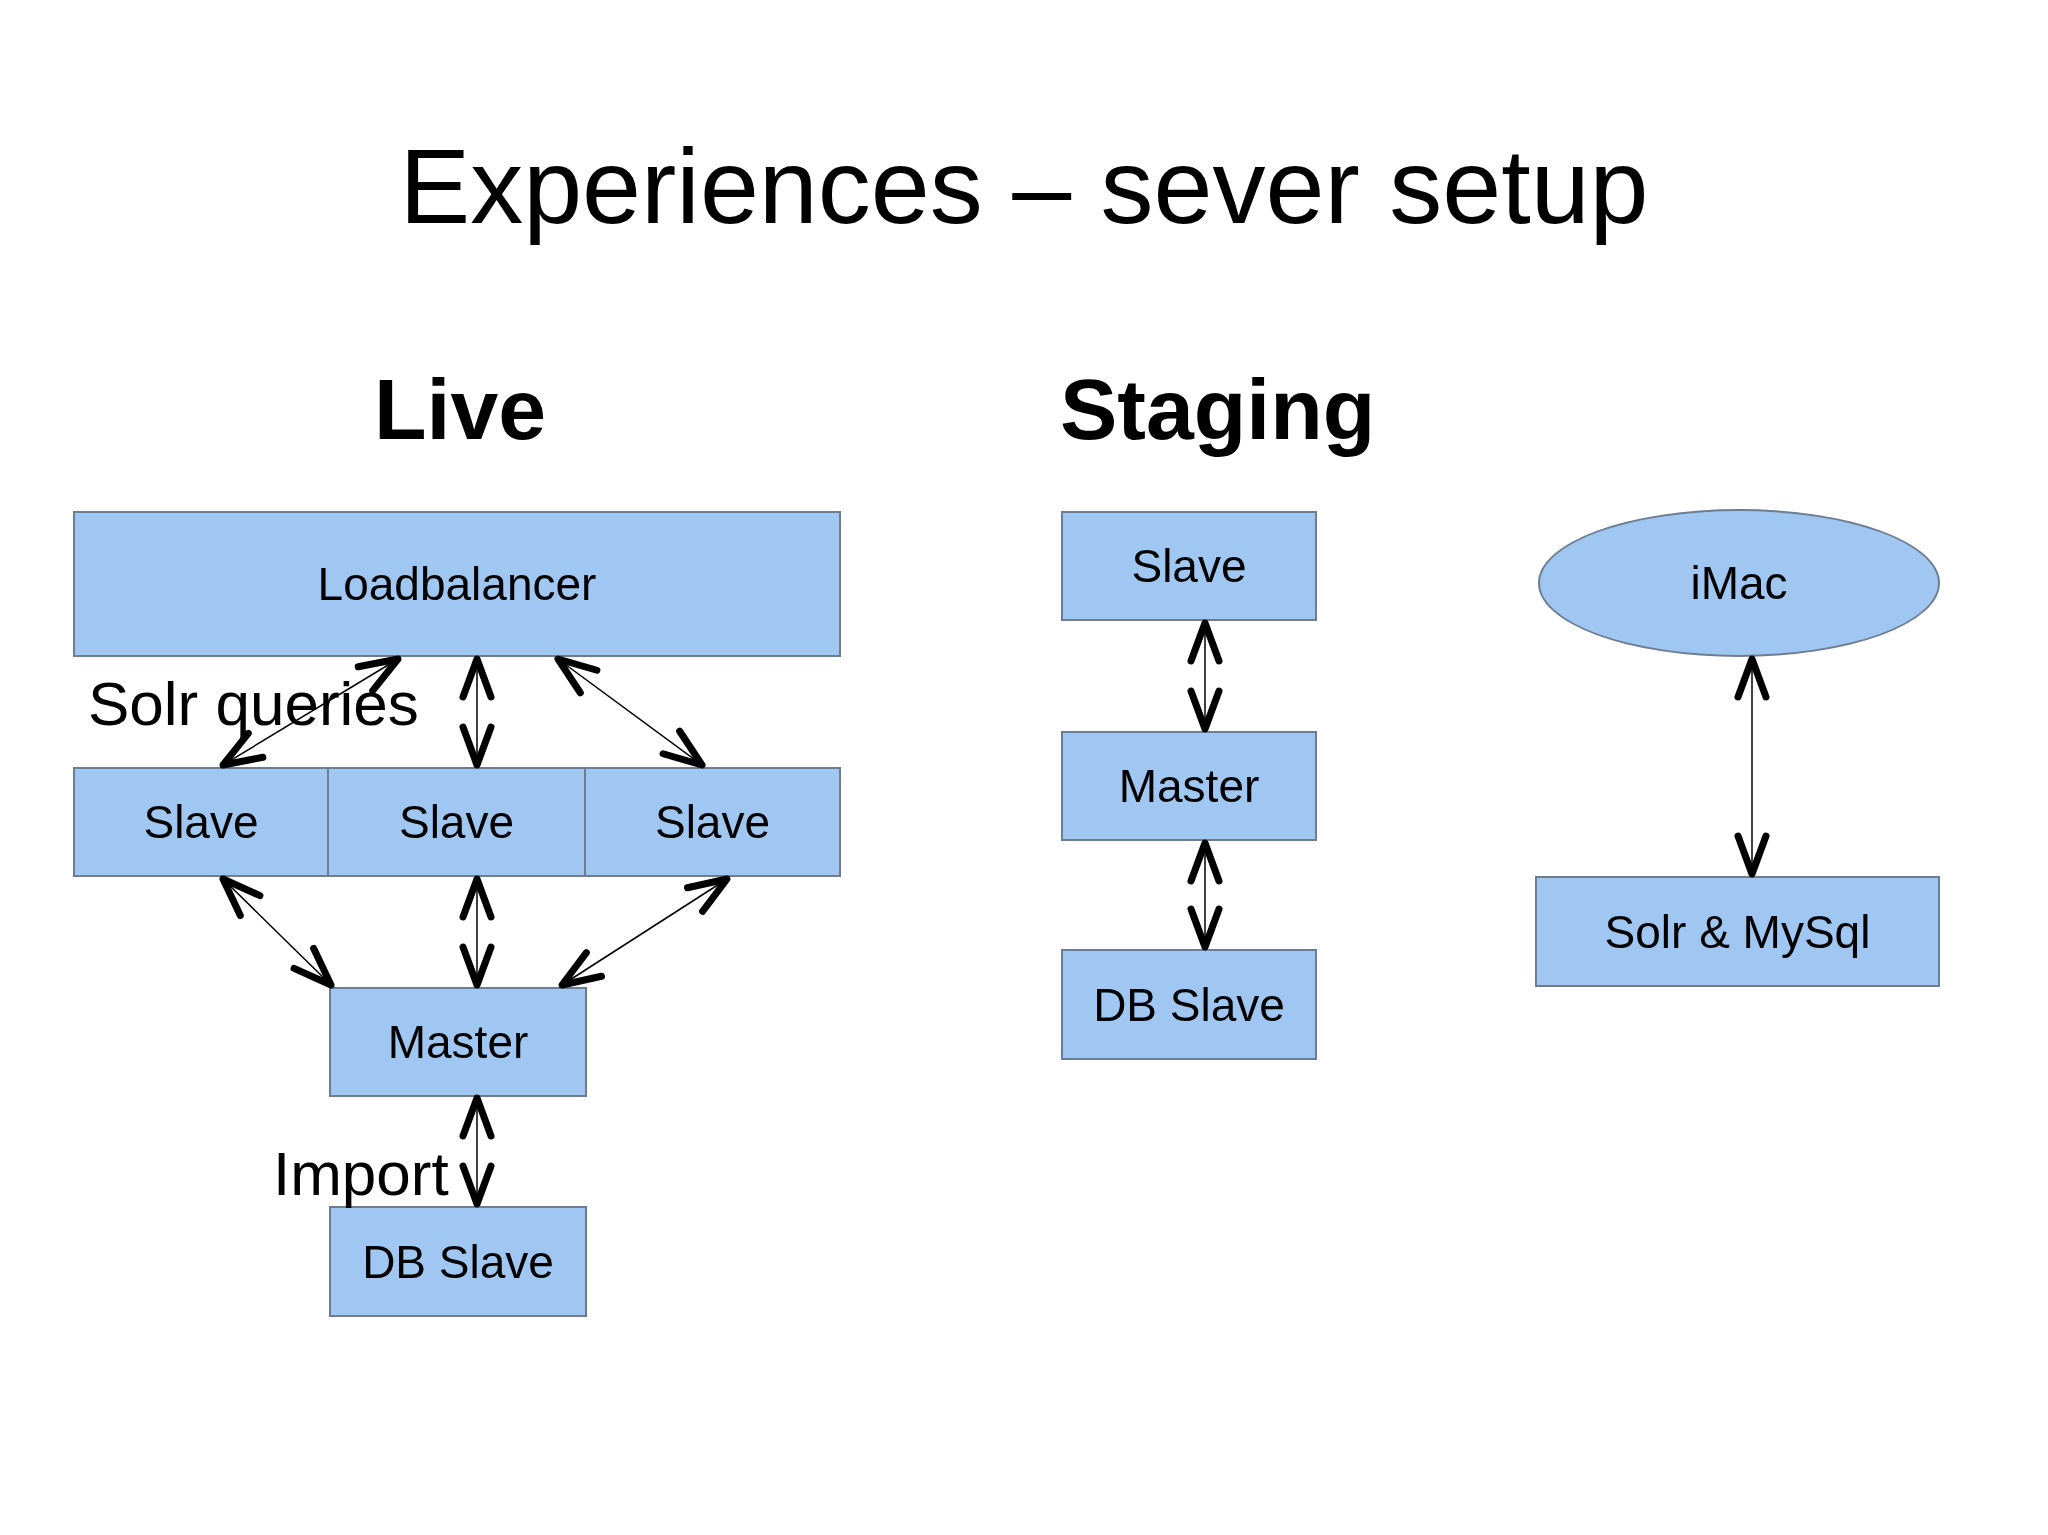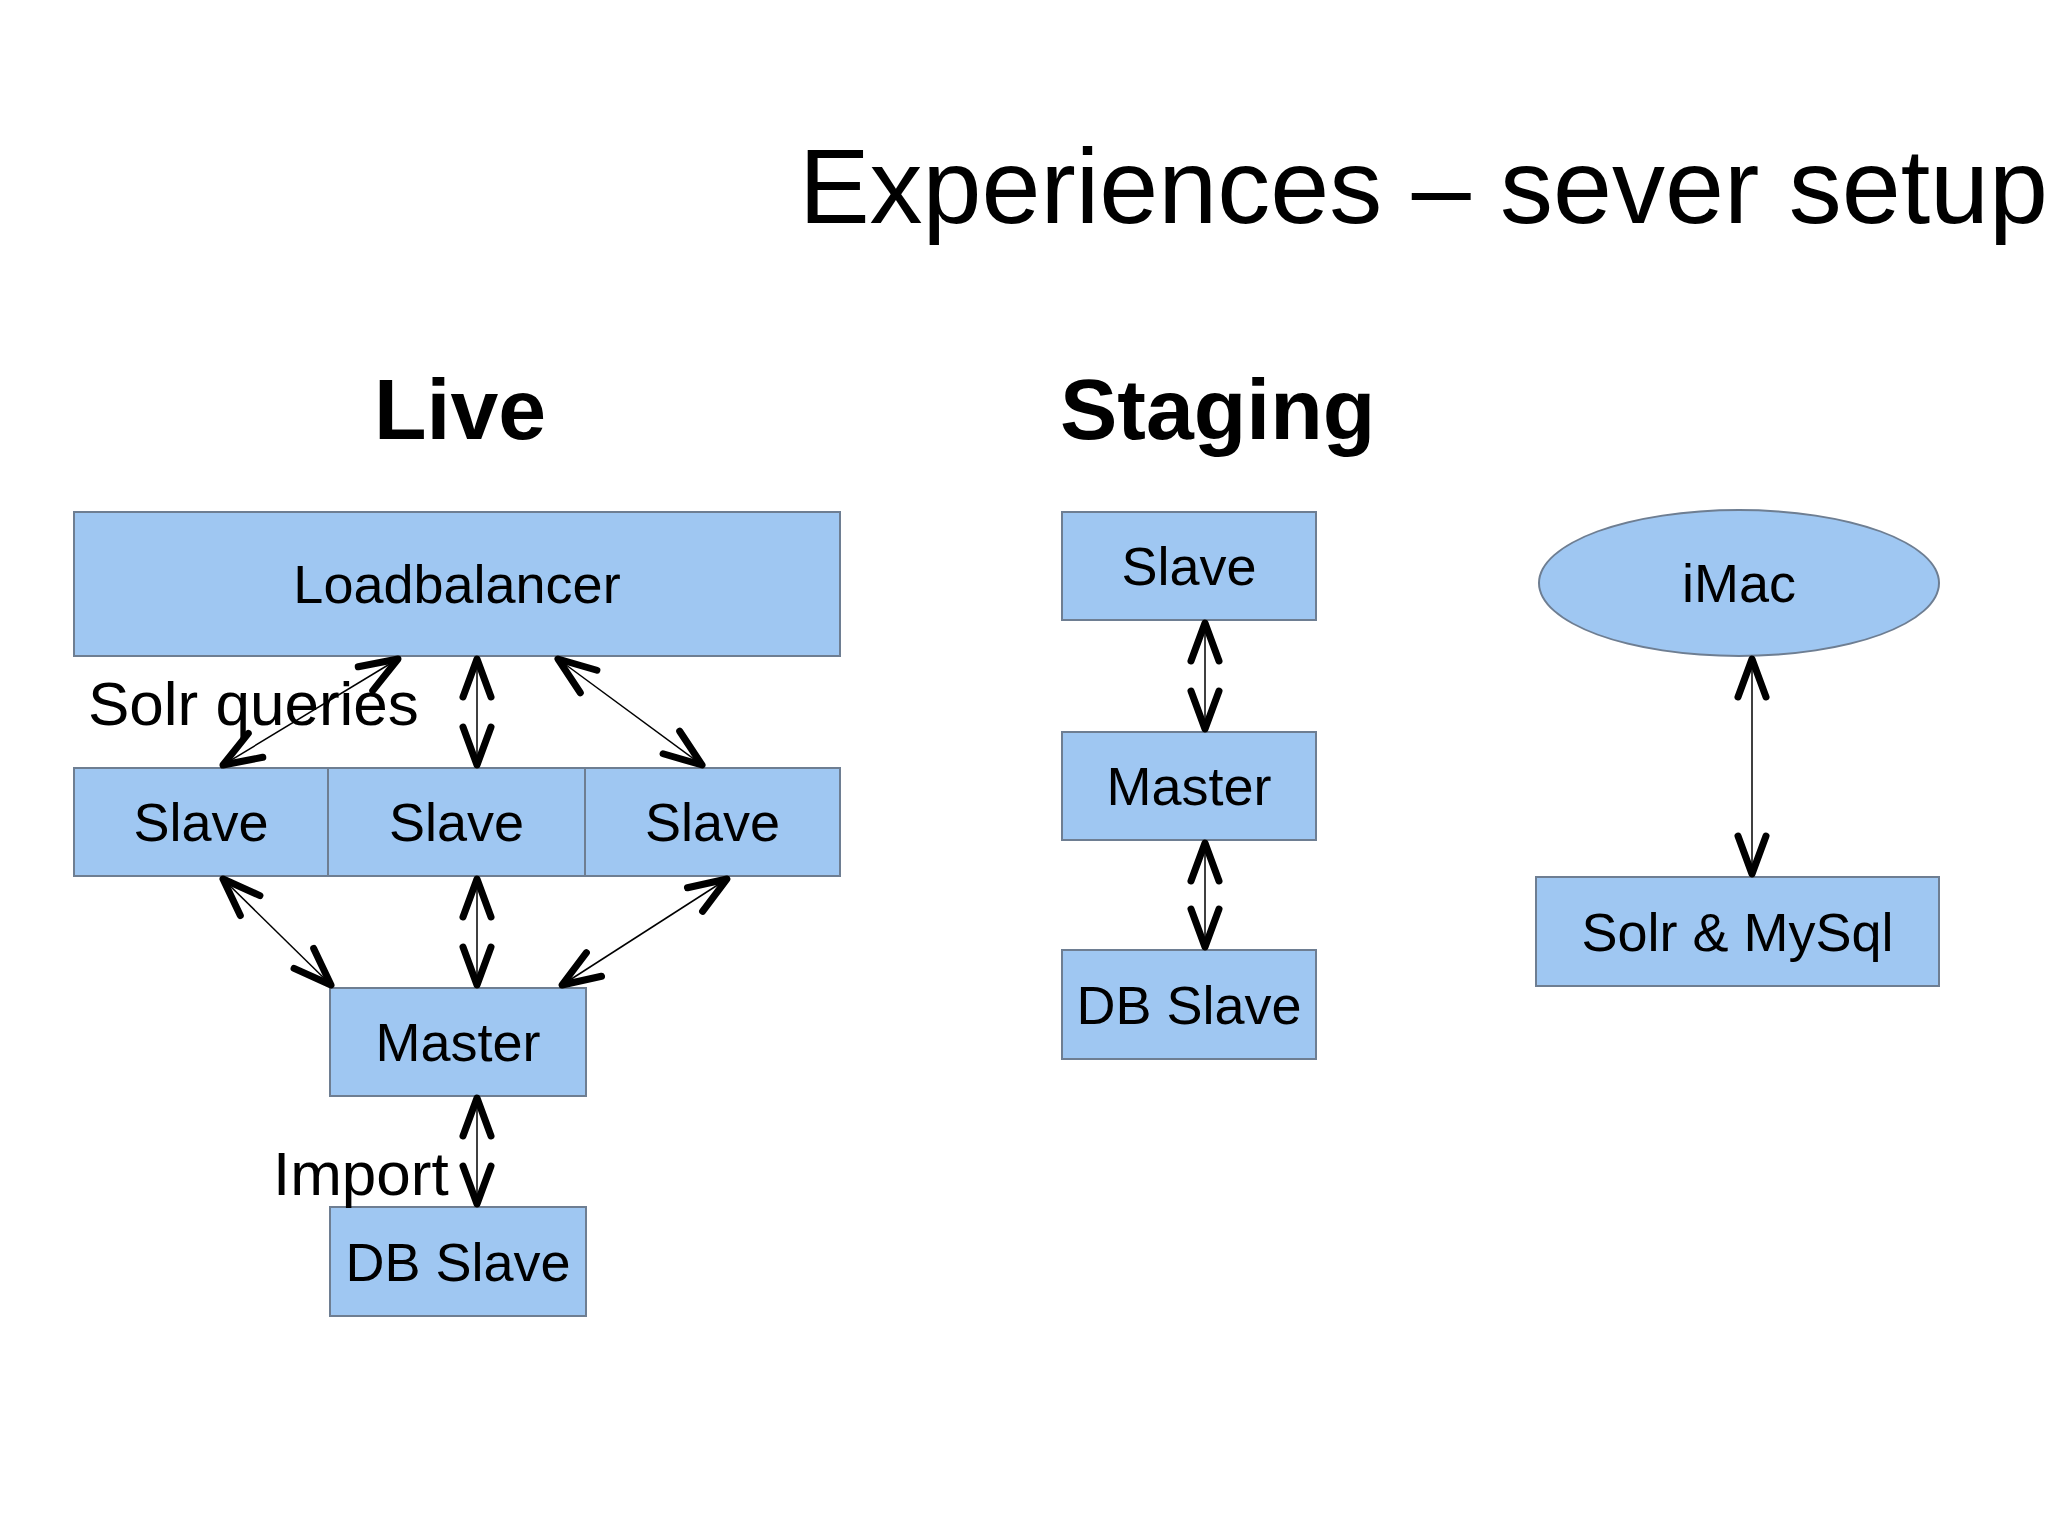--- a/index.html
+++ b/index.html
@@ -9,21 +9,21 @@
     height: 1535px;
     background: var(--bg, #ffffff);
     font-family: "Liberation Sans", "DejaVu Sans", sans-serif;
     color: #000;
     overflow: hidden;
   }
   .title {
     position: absolute;
     left: 0; right: 0;
     top: 128px;
-    text-align: right;
+    text-align: center;
     font-size: 106px;
     line-height: 1.1;
     color: #000;
     white-space: nowrap;
   }
   .col-heading {
     position: absolute;
     top: 362px;
     text-align: center;
     font-size: 86px;
@@ -33,21 +33,21 @@
     font-weight: bold;
   }
   .node {
     position: absolute;
     background: var(--node-fill, #9fc7f2);
     border: 2px solid var(--node-border, #6e7e92);
     box-sizing: border-box;
     display: flex;
     align-items: center;
     justify-content: center;
-    font-size: 54px;
+    font-size: 46px;
     color: #000;
     white-space: nowrap;
   }
   .node.ellipse { border-radius: 50%; }
   .annot {
     position: absolute;
     font-size: 62px;
     line-height: 1.1;
     color: #000;
     white-space: nowrap;

